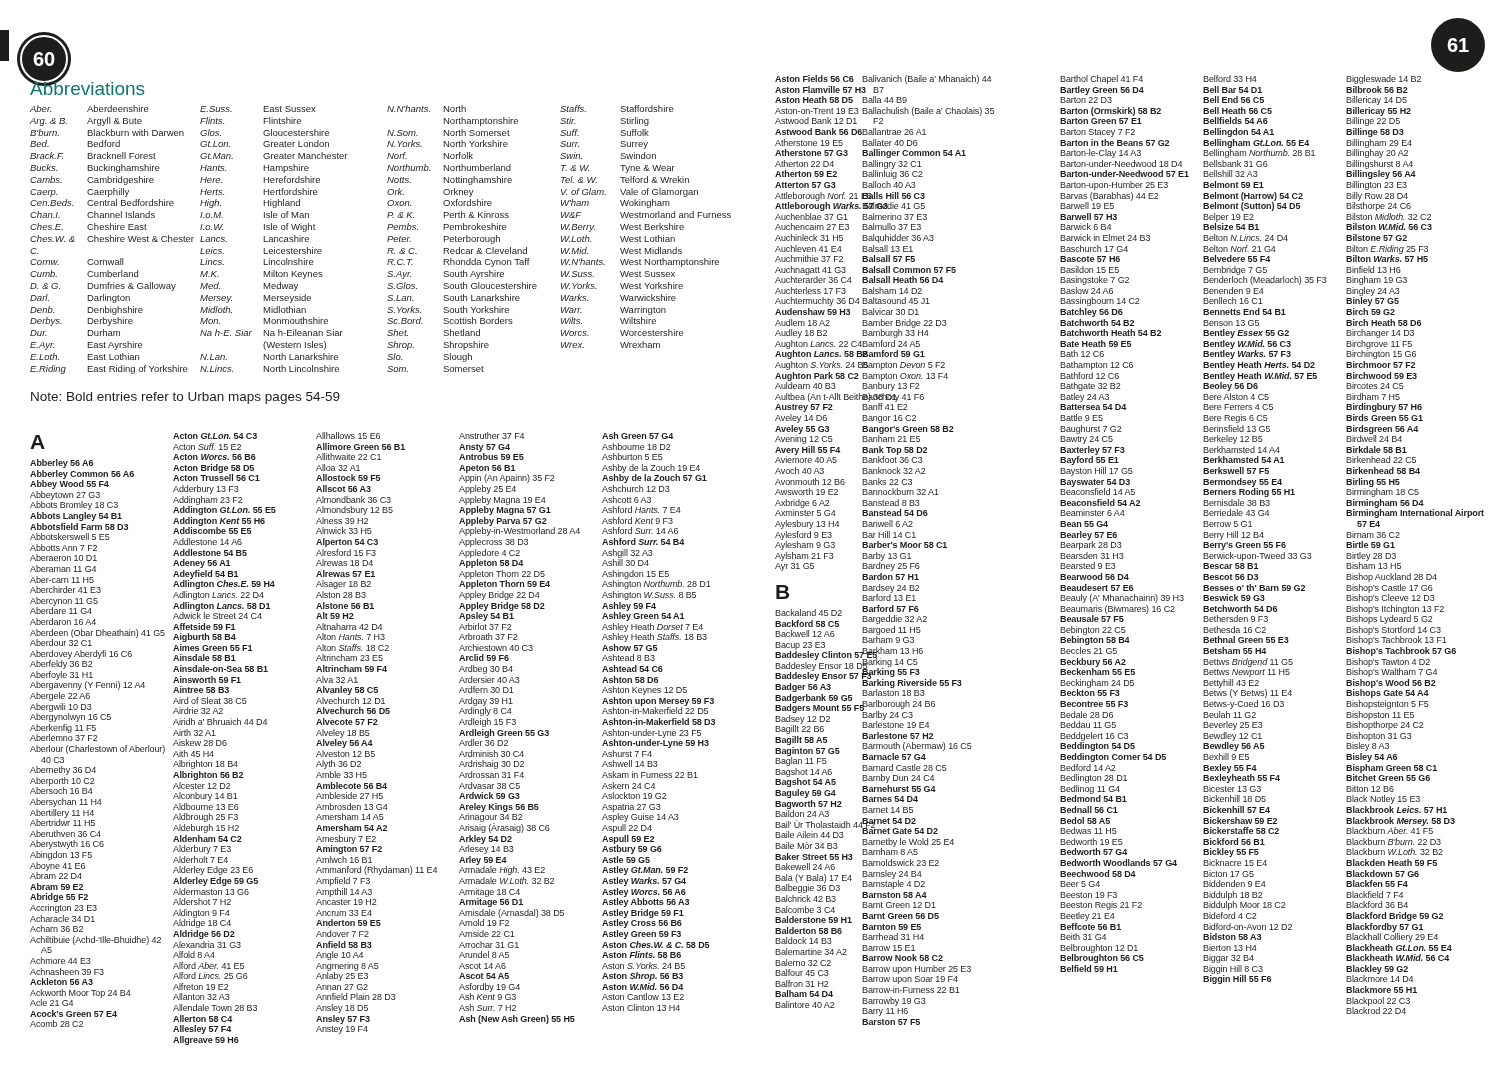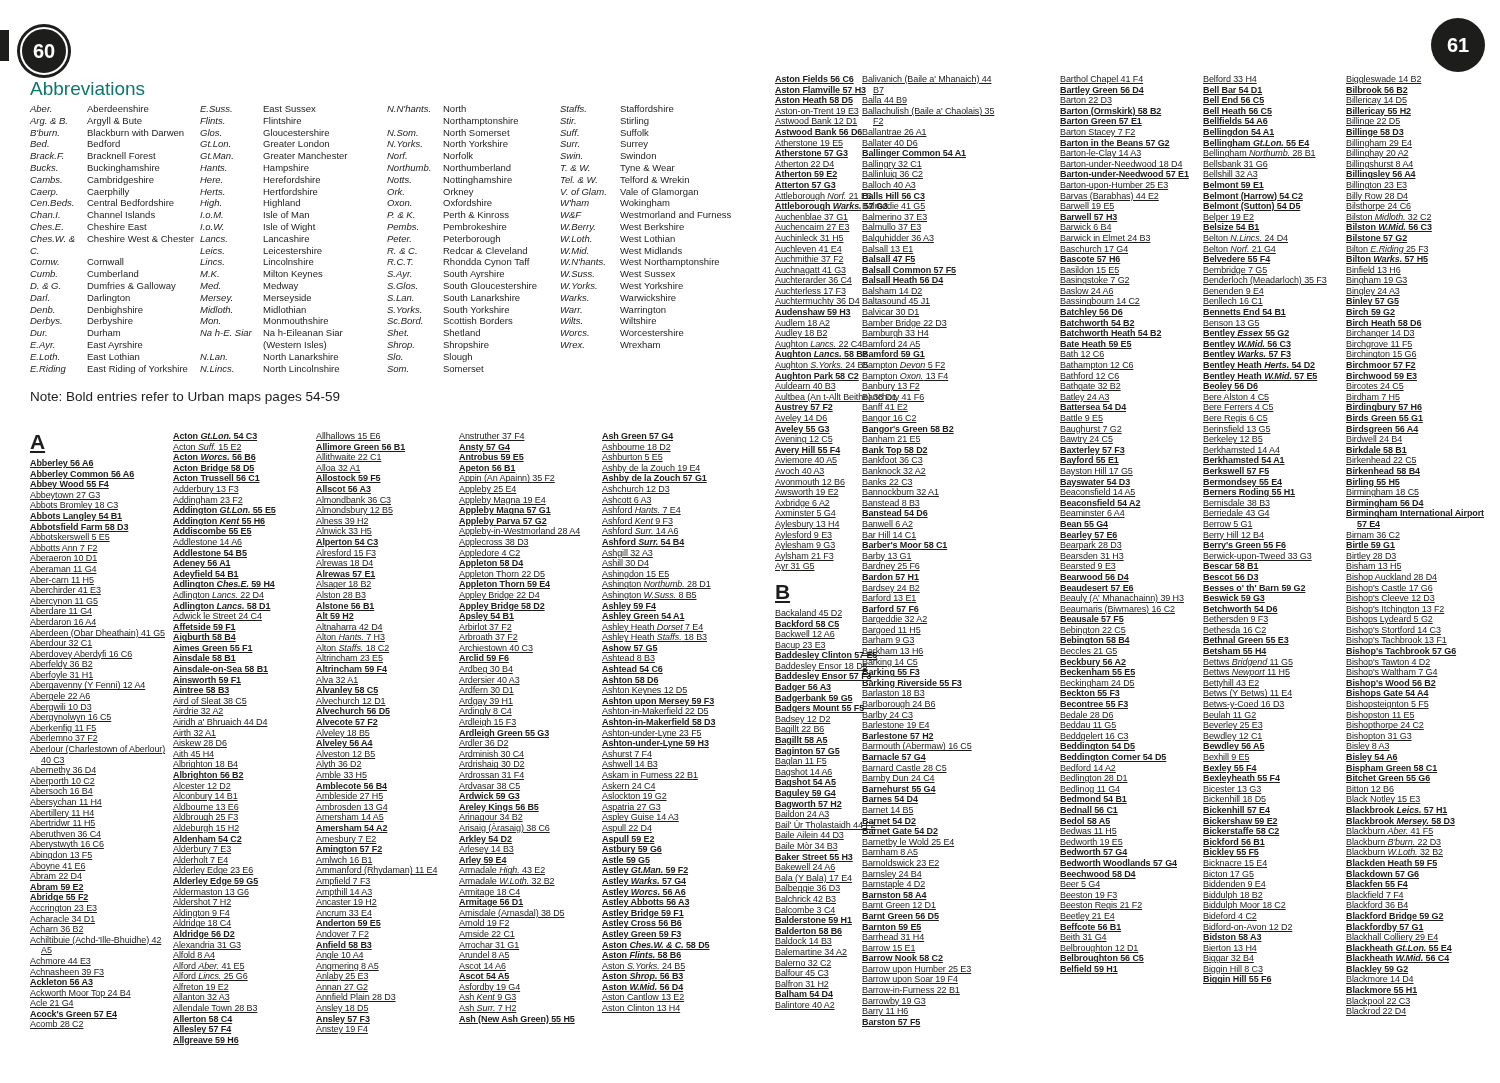--- a/index.html
+++ b/index.html
@@ -8,31 +8,31 @@
   
   .bleed{position:absolute;left:0;top:30px;width:9px;height:31px;background:#1d1d1b;}
   .title-bar{position:absolute;left:40px;top:30px;width:368px;height:31px;background:#1d1d1b;
              border-radius:4px 15px 15px 4px;color:#fff;font-weight:bold;font-size:17px;
              line-height:31px;padding-left:48px;box-sizing:border-box;letter-spacing:.2px;}
   .page-circle{position:absolute;width:54px;height:54px;border-radius:50%;background:#1d1d1b;
                color:#fff;display:flex;align-items:center;justify-content:center;
                font-size:20px;font-weight:bold;}
   .page-circle .ring{position:absolute;left:3px;top:3px;right:3px;bottom:3px;
                border:2px solid #fff;border-radius:50%;}
-  #pc-left{left:17px;top:24px;}
+  #pc-left{left:17px;top:32px;}
   #pc-right{left:1431px;top:18px;}
   
   .abbrev-heading{position:absolute;left:30px;top:78px;font-size:19px;color:#0f766e;}
   .abbrev-col{position:absolute;top:103px;font-size:9.5px;line-height:11.8px;}
   .abbr-row{display:flex;}
   .abbr-row .abbr{font-style:italic;flex:0 0 var(--aw);}
   .abbr-row .def{width:var(--dw);}
   .note{position:absolute;left:30px;top:389px;font-size:13.5px;text-align:right;}
   
-  .idx-col{position:absolute;width:138px;font-size:9px;line-height:10.6px;letter-spacing:-.1px;text-decoration:underline;}
+  .idx-col{position:absolute;width:138px;font-size:9px;line-height:10.6px;letter-spacing:-.1px;}
   .idx-col.left{top:431px;}
   .idx-col.right{top:74px;width:140px;}
   .entry{padding-left:11px;text-indent:-11px;}
   .entry.bold{font-weight:bold;}
   .letter-heading{font-size:21px;font-weight:bold;line-height:22px;margin:9px 0 5px;}
   .letter-heading.first{margin-top:0;}
 </style>
 </head>
 <body>
 
@@ -792,21 +792,21 @@
       <div class="entry bold"><span>Ballinger Common 54 A1</span></div>
       <div class="entry"><span>Ballingry 32 C1</span></div>
       <div class="entry"><span>Ballinluig 36 C2</span></div>
       <div class="entry"><span>Balloch 40 A3</span></div>
       <div class="entry bold"><span>Balls Hill 56 C3</span></div>
       <div class="entry"><span>Balmedie 41 G5</span></div>
       <div class="entry"><span>Balmerino 37 E3</span></div>
       <div class="entry"><span>Balmullo 37 E3</span></div>
       <div class="entry"><span>Balquhidder 36 A3</span></div>
       <div class="entry"><span>Balsall 13 E1</span></div>
-      <div class="entry bold"><span>Balsall 47 F5</span></div>
+      <div class="entry bold"><span>Balsall 57 F5</span></div>
       <div class="entry bold"><span>Balsall Common 57 F5</span></div>
       <div class="entry bold"><span>Balsall Heath 56 D4</span></div>
       <div class="entry"><span>Balsham 14 D2</span></div>
       <div class="entry"><span>Baltasound 45 J1</span></div>
       <div class="entry"><span>Balvicar 30 D1</span></div>
       <div class="entry"><span>Bamber Bridge 22 D3</span></div>
       <div class="entry"><span>Bamburgh 33 H4</span></div>
       <div class="entry"><span>Bamford 24 A5</span></div>
       <div class="entry bold"><span>Bamford 59 G1</span></div>
       <div class="entry"><span>Bampton </span><i>Devon</i><span> 5 F2</span></div>

